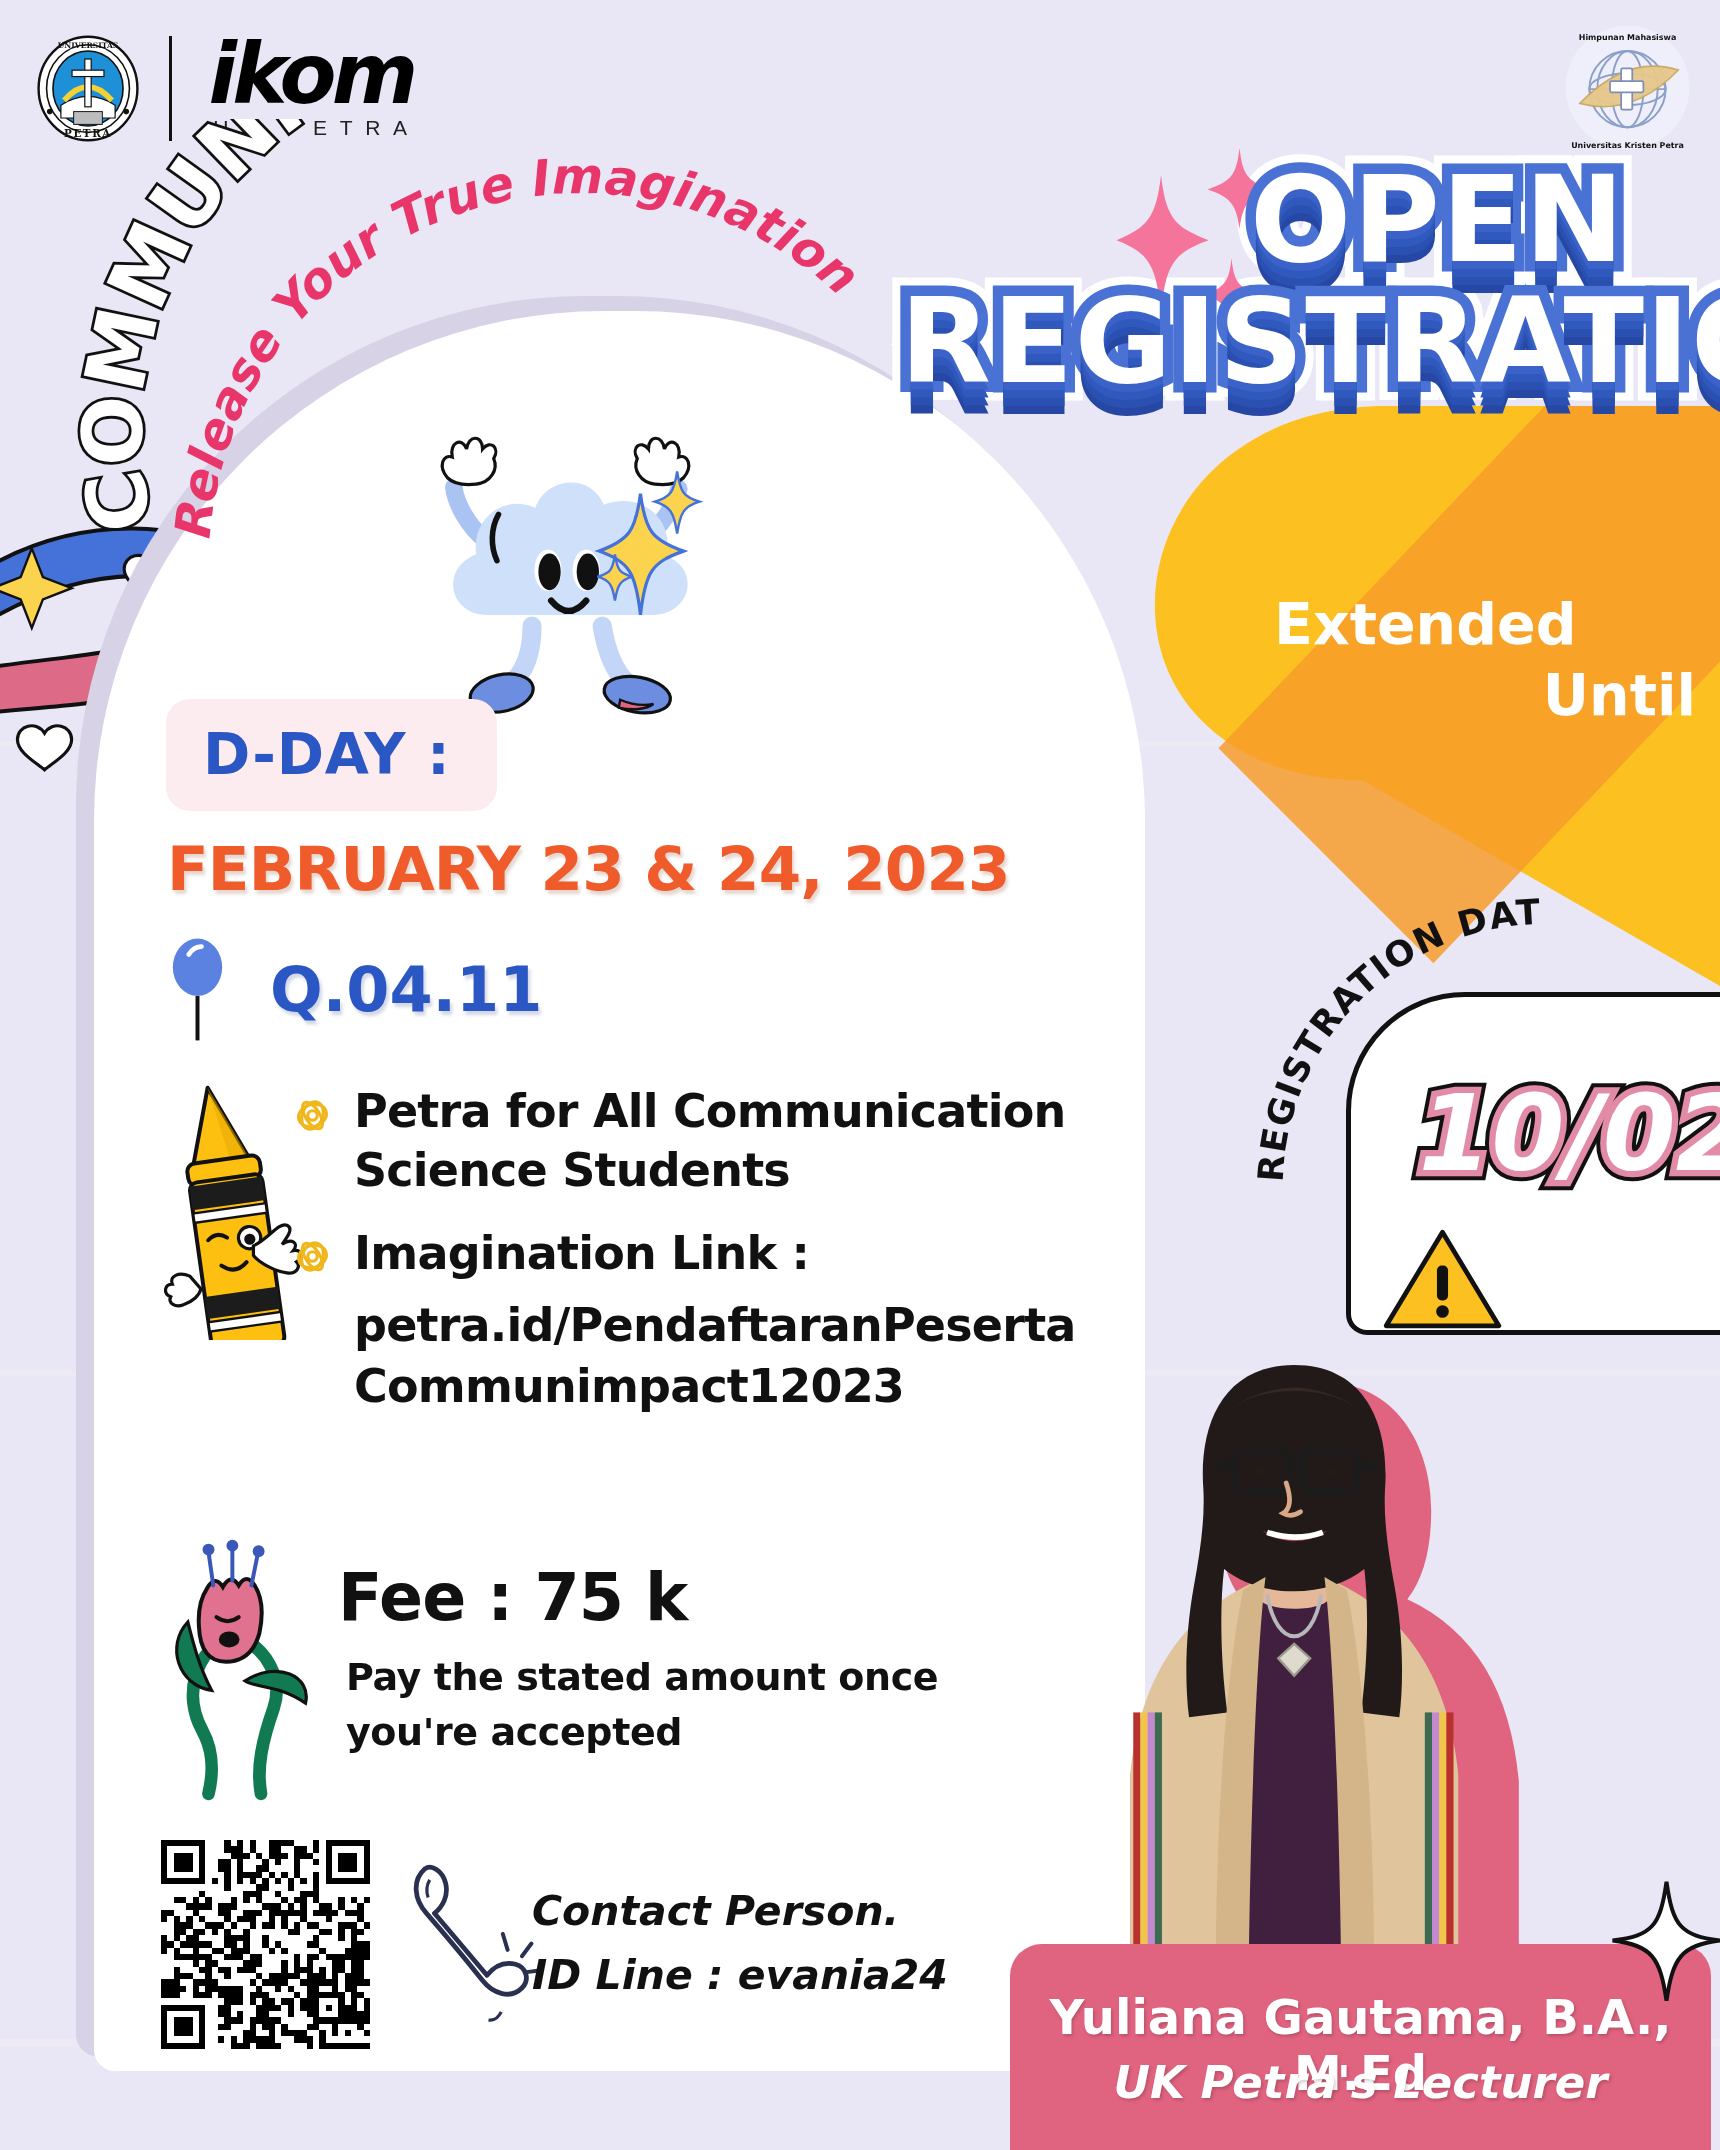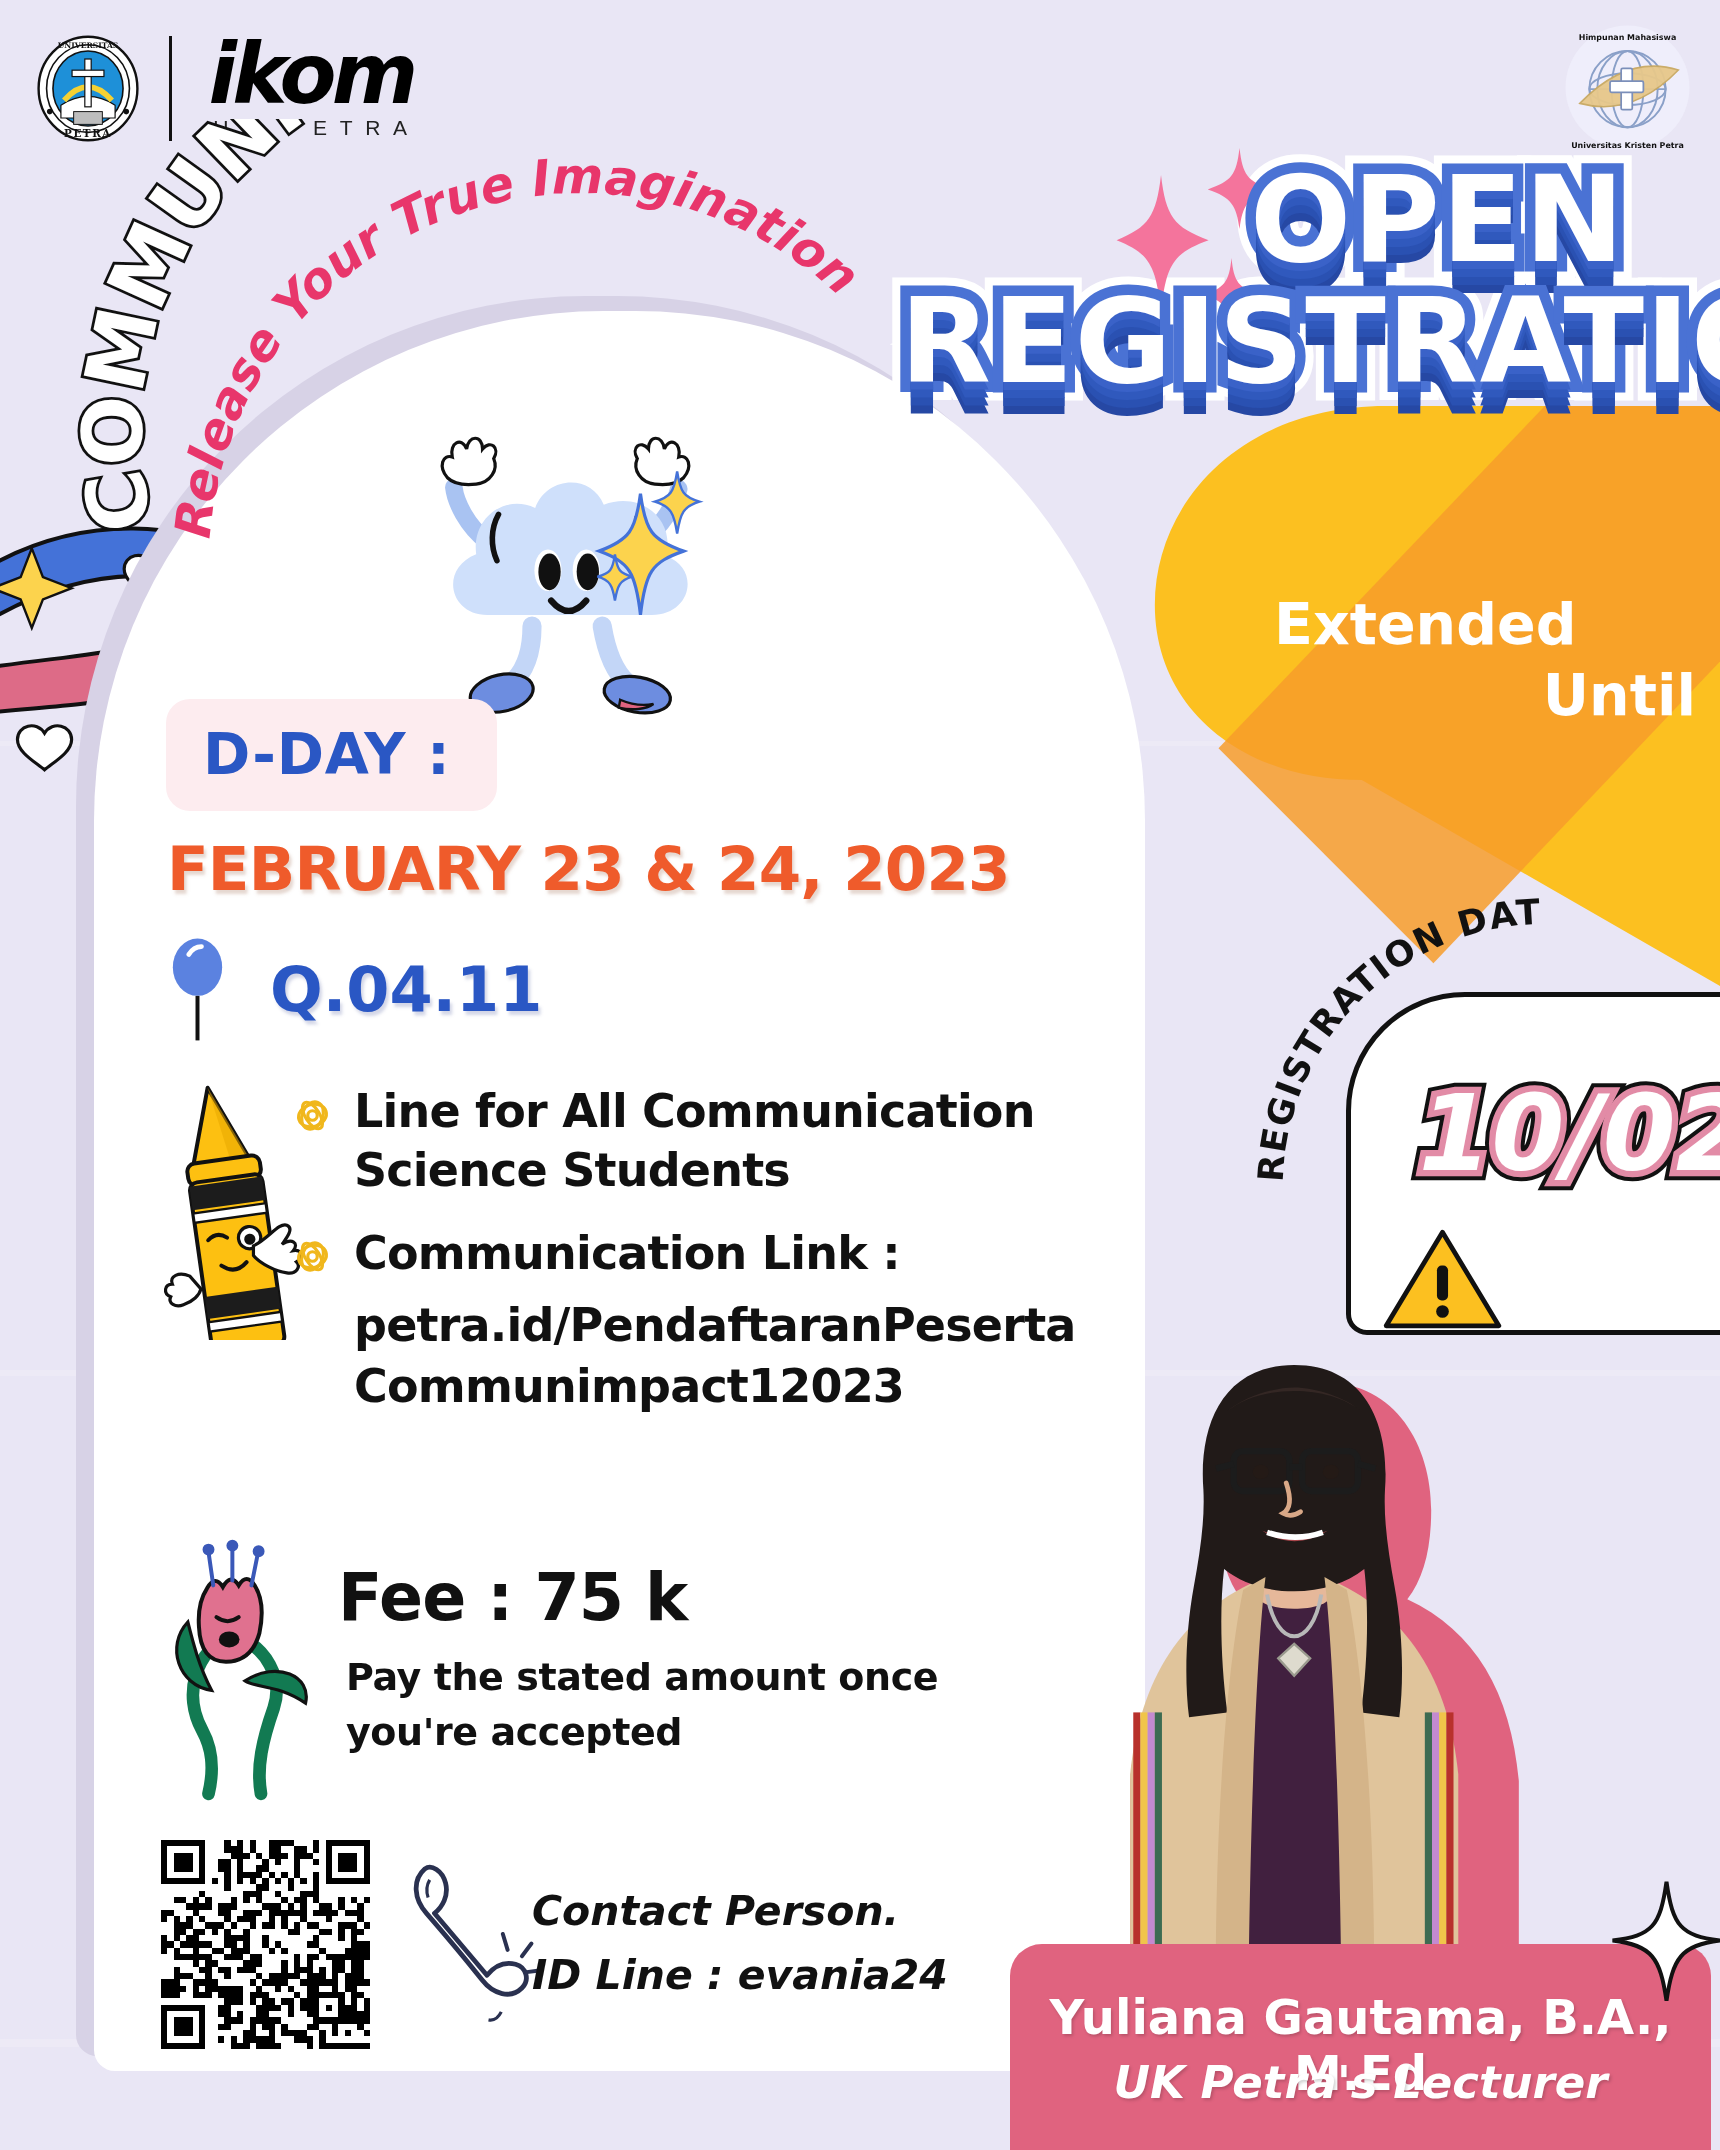--- a/index.html
+++ b/index.html
@@ -329,35 +329,35 @@
     <div class="b-row">
       <svg style="width:41px;height:41px;flex:0 0 41px;margin-top:12.7px;" viewBox="0 0 52 52">
         <g fill="none" stroke="#f0b71c" stroke-width="4" stroke-linecap="round">
           <ellipse cx="26" cy="26" rx="18" ry="14" transform="rotate(-18 26 26)"></ellipse>
           <ellipse cx="26" cy="26" rx="13" ry="18" transform="rotate(22 26 26)"></ellipse>
           <ellipse cx="26" cy="26" rx="19" ry="9" transform="rotate(58 26 26)"></ellipse>
           <circle cx="26" cy="26" r="6"></circle>
         </g>
       </svg>
       <div>
-        <div class="b-text">Line for All Communication</div>
+        <div class="b-text">Petra for All Communication</div>
         <div class="b-text">Science Students</div>
       </div>
     </div>
     <div class="b-row" style="margin-top:24px;">
       <svg style="width:41px;height:41px;flex:0 0 41px;margin-top:12.7px;" viewBox="0 0 52 52">
         <g fill="none" stroke="#f0b71c" stroke-width="4" stroke-linecap="round">
           <ellipse cx="26" cy="26" rx="18" ry="14" transform="rotate(-18 26 26)"></ellipse>
           <ellipse cx="26" cy="26" rx="13" ry="18" transform="rotate(22 26 26)"></ellipse>
           <ellipse cx="26" cy="26" rx="19" ry="9" transform="rotate(58 26 26)"></ellipse>
           <circle cx="26" cy="26" r="6"></circle>
         </g>
       </svg>
       <div>
-        <div class="b-text">Communication Link :</div>
+        <div class="b-text">Imagination Link :</div>
         <div class="b-text" style="margin-top:13px;">petra.id/PendaftaranPeserta</div>
         <div class="b-text" style="margin-top:2px;">Communimpact12023</div>
       </div>
     </div>
   </div>
 
   <svg id="flowerChar" viewBox="0 0 220 330">
     <path d="M96 120 C 48 140, 34 196, 58 240 C 70 262, 74 286, 66 320" stroke="#127a52" stroke-width="16" fill="none" stroke-linecap="round"></path>
     <path d="M96 120 C 140 134, 160 176, 148 212 C 134 252, 126 286, 132 320" stroke="#127a52" stroke-width="16" fill="none" stroke-linecap="round"></path>
     <path d="M40 104 C 12 134, 28 184, 70 190 C 54 160, 46 128, 40 104 Z" fill="#127a52" stroke="#111" stroke-width="4"></path>

